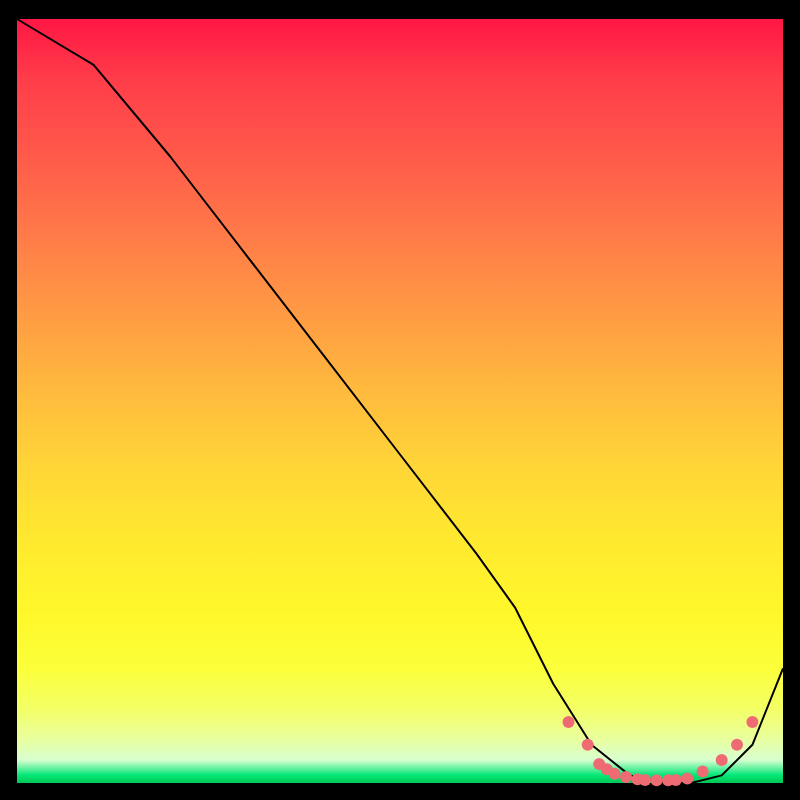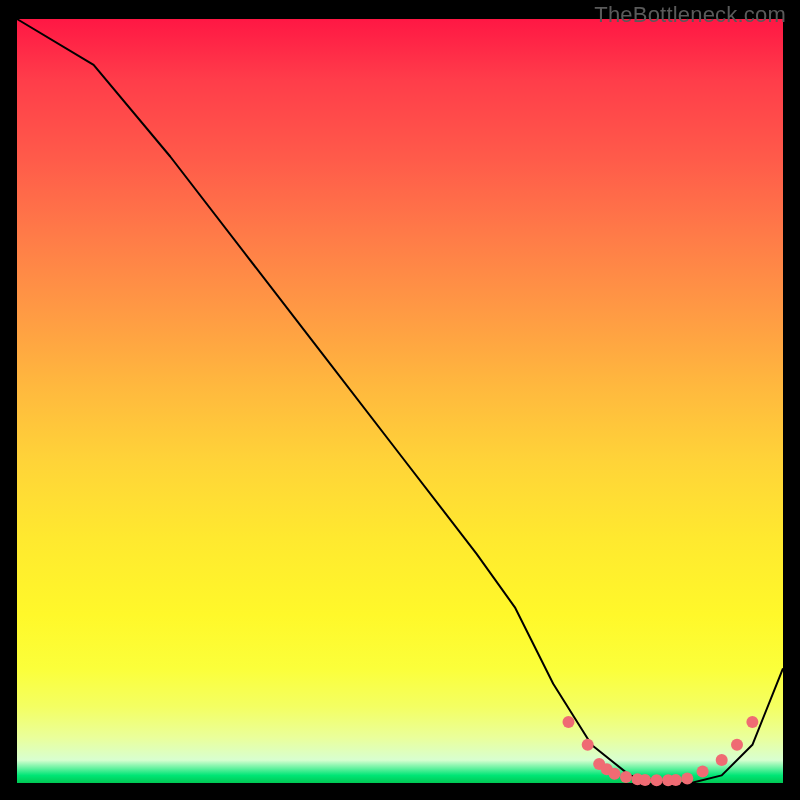--- a/index.html
+++ b/index.html
@@ -51,21 +51,20 @@
     width: 800px;
     height: 800px;
     pointer-events: none;
   }
 </style>
 </head>
 <body>
 
 <div class="stage">
   <div class="gradient-area"></div>
-  <div class="watermark">TheBottleneck.com</div>
   <svg class="overlay" viewBox="0 0 800 800">
     <g id="curve-layer">
         <path d="M17.0 19.0 L93.6 64.8 L170.2 156.5 L246.8 255.8 L323.4 355.2 L400.0 454.5 L476.6 553.8 L514.9 607.3 L553.2 683.7 L591.5 744.8 L629.8 775.4 L668.1 783.0 L691.1 783.0 L721.7 775.4 L752.4 744.8 L783.0 668.4" fill="none" stroke="#000000" stroke-width="2" stroke-linejoin="round"></path>
       </g>
     <g id="marker-layer">
         <circle cx="568.5" cy="721.9" r="6" fill="#ef6b73"></circle>
         <circle cx="587.7" cy="744.8" r="6" fill="#ef6b73"></circle>
         <circle cx="599.2" cy="763.9" r="6" fill="#ef6b73"></circle>
         <circle cx="606.8" cy="769.2" r="6" fill="#ef6b73"></circle>
         <circle cx="614.5" cy="773.8" r="6" fill="#ef6b73"></circle>

